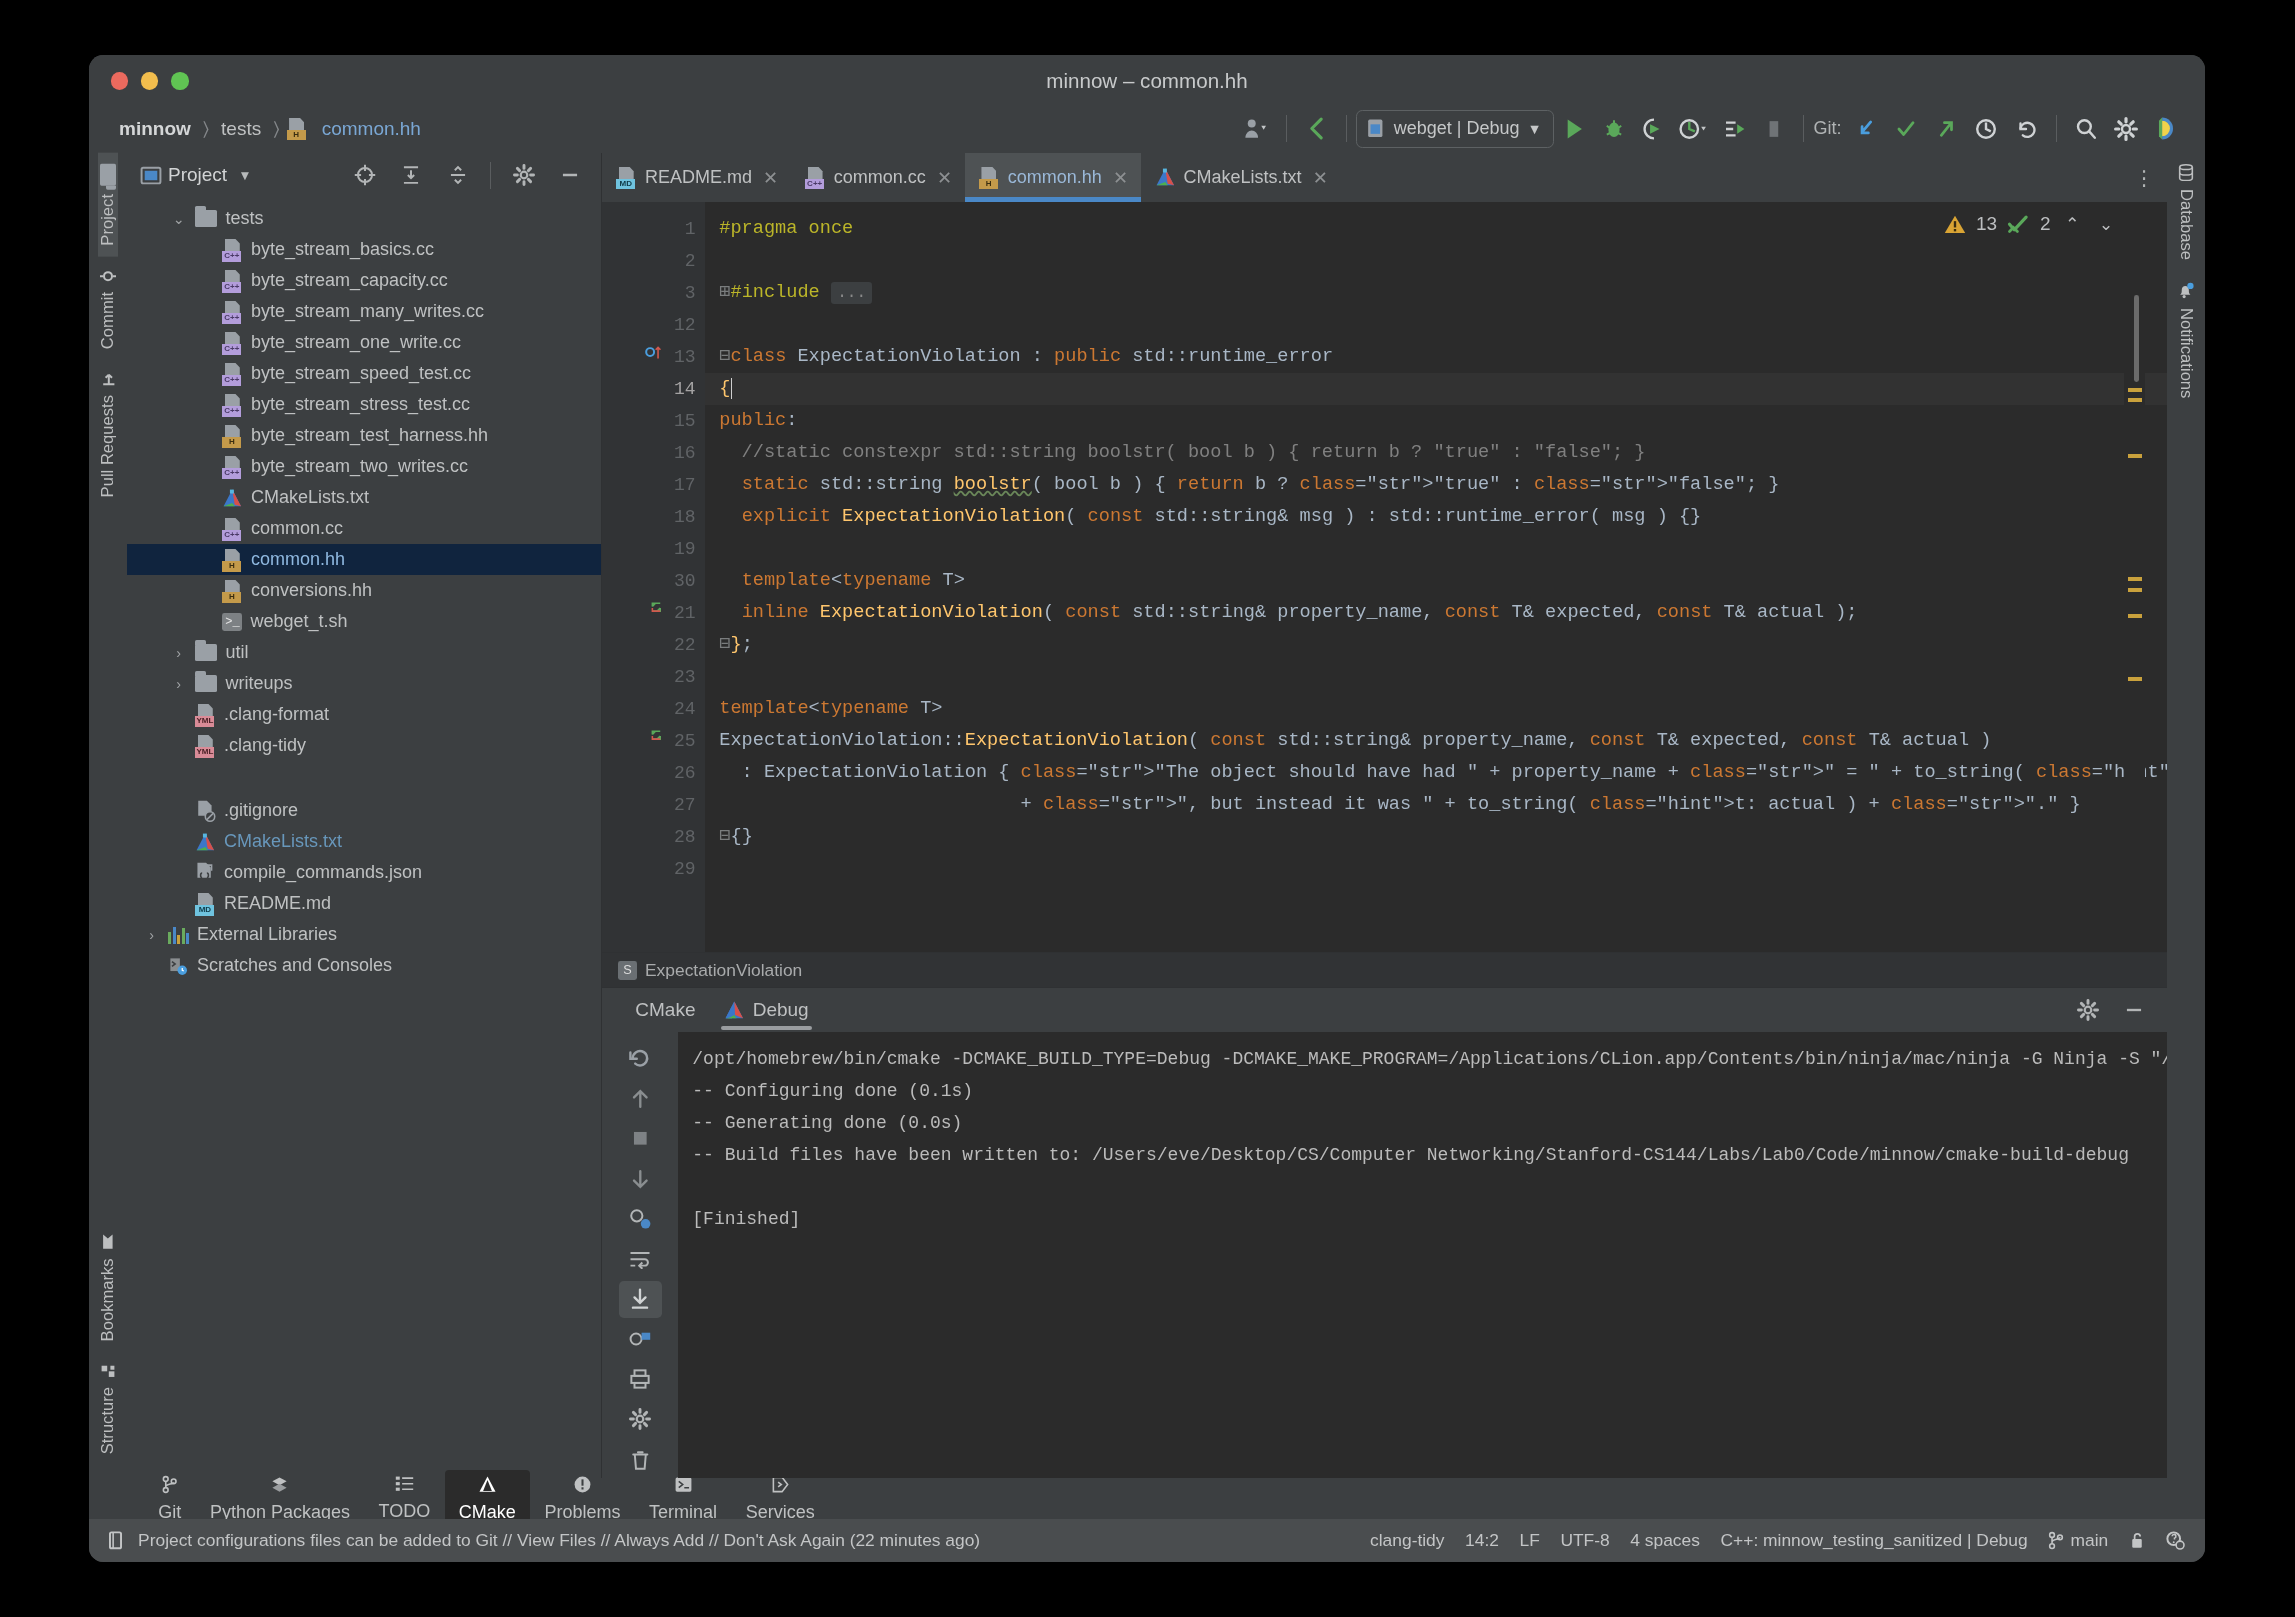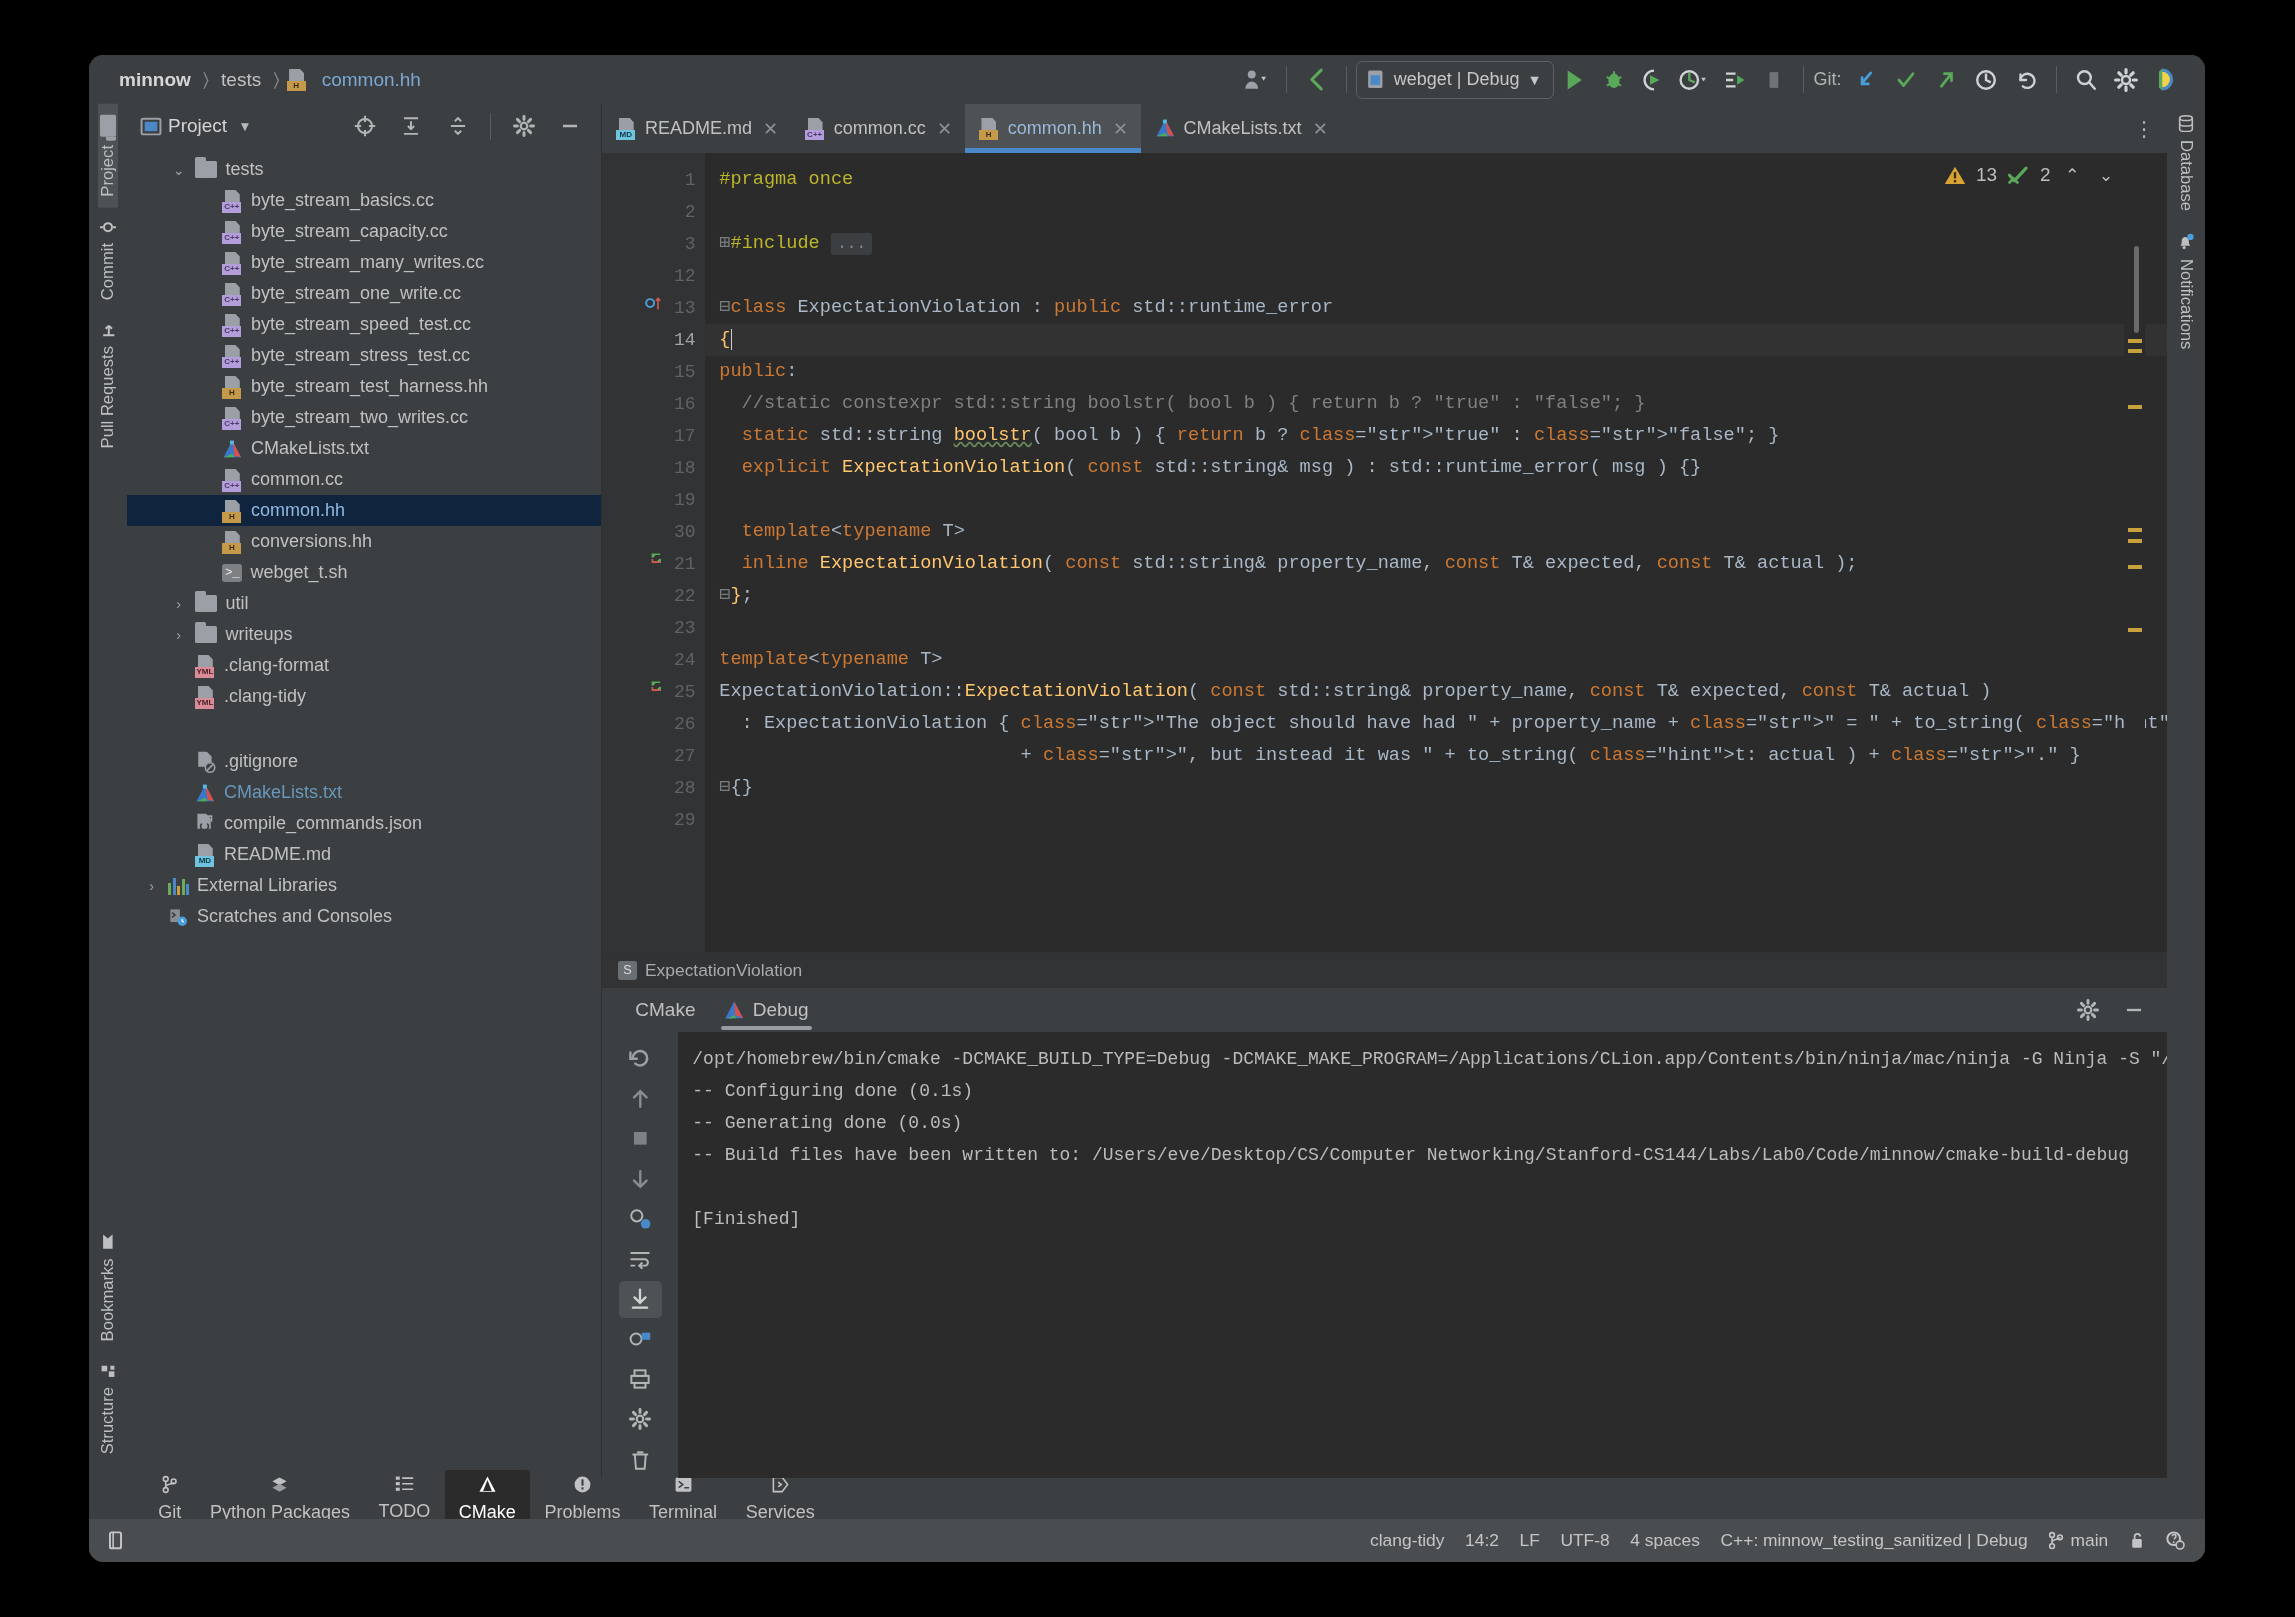--- a/index.html
+++ b/index.html
@@ -150,20 +150,28 @@
      padding:0 19px 0 17.4px; gap:12.7px; font-size:17.4px; color:#c3c5c6; }
   .status-right { margin-left:auto; display:flex; align-items:center; gap:20.6px; }
 
   svg { display:block; }
 </style>
 </head>
 <body>
 
 <div id="window">
 
+  <div class="titlebar">
+    <div class="traffic">
+      <div class="dot r"></div>
+      <div class="dot y"></div>
+      <div class="dot g"></div>
+    </div>
+    <div class="wintitle">minnow – common.hh</div>
+  </div>
 
   <div class="navbar">
     <div class="crumbs">
       <span class="crumb bold">minnow</span>
       <span class="sep">〉</span>
       <span class="crumb">tests</span>
       <span class="sep">〉</span>
       <span class="fico" style="margin:0 4.8px 0 3.2px;">
         <span class="page"></span>
           <span class="tag h">H</span>
@@ -921,20 +929,21 @@
       </div>
     </div>
 
   <div class="statusbar">
     <span>
       <svg width="19" height="20.6" viewBox="0 0 24 26">
           <rect x="5" y="3" width="14" height="20" rx="2" stroke="#c3c5c6" stroke-width="2.5" fill="none"></rect>
           <path d="M9 3v20" stroke="#c3c5c6" stroke-width="2"></path>
         </svg>
     </span>
+    <span>Project configurations files can be added to Git // View Files // Always Add // Don't Ask Again (22 minutes ago)</span>
     <span class="status-right">
       <span>clang-tidy</span>
       <span>14:2</span>
       <span>LF</span>
       <span>UTF-8</span>
       <span>4 spaces</span>
       <span>C++: minnow_testing_sanitized | Debug</span>
       <span style="display:flex;align-items:center;gap:6.3px;">
         <span>
           <svg width="16" height="19" viewBox="0 0 20 24">

